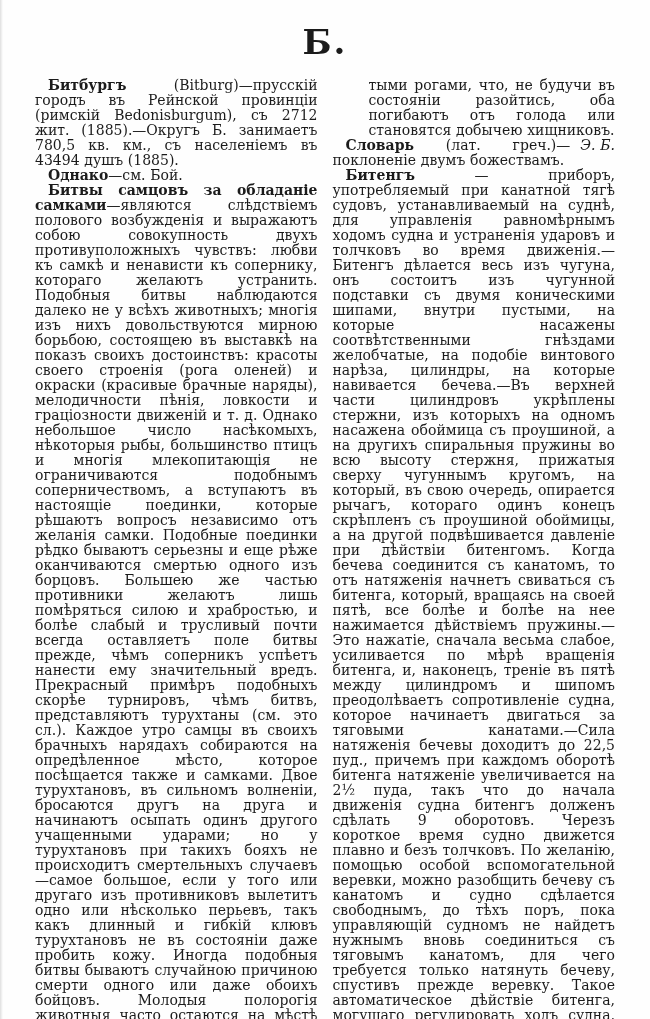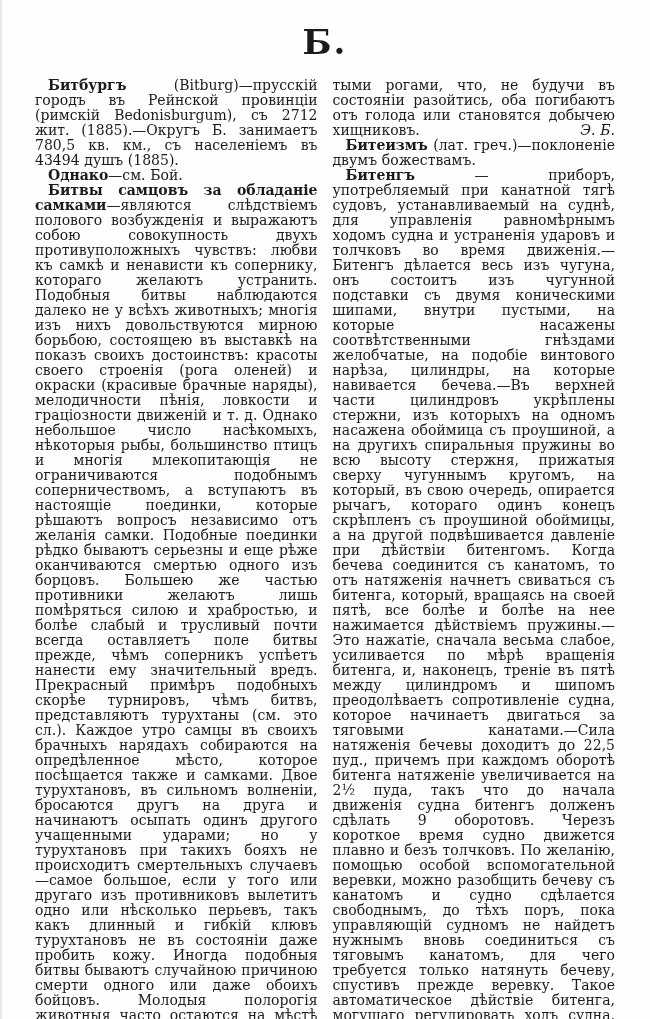--- a/index.html
+++ b/index.html
@@ -32,21 +32,21 @@
   .columns { display: flex; gap: 15px; }
   .col {
     flex: 1 1 0;
     min-width: 0;
     text-align: justify;
     font-size: 14px;
     line-height: 15px;
     word-spacing: 0.3px;
   }
   p.article { margin: 0; text-indent: 13px; }
-  p.article.no-indent { text-indent: 0; }
+  p.article.no-indent { text-indent: 0; margin-left: 36px; }
   .term { font-weight: bold; }
   .sig { float: right; font-style: italic; font-weight: normal; padding-left: 10px; }
   .footer {
     display: flex;
     justify-content: space-between;
     margin-top: 8px;
     font-size: 10px;
     padding: 0 3px;
   }
 </style>
@@ -59,21 +59,21 @@
   <div class="heading">Б.</div>
 
   <div class="columns">
     <div class="col" id="col-left">
         <p class="article"><span class="term">Битбургъ</span> (Bitburg)—прусскій городъ въ Рейнской провинціи (римскій Bedonisburgum), съ 2712 жит. (1885).—Округъ Б. занимаетъ 780,5 кв. км., съ населеніемъ въ 43494 душъ (1885).</p>
         <p class="article"><span class="term">Однако</span>—см. Бой.</p>
         <p class="article"><span class="term">Битвы самцовъ за обладаніе самками</span>—являются слѣдствіемъ полового возбужденія и выражаютъ собою совокупность двухъ противуположныхъ чувствъ: любви къ самкѣ и ненависти къ сопернику, котораго желаютъ устранить. Подобныя битвы наблюдаются далеко не у всѣхъ животныхъ; многія изъ нихъ довольствуются мирною борьбою, состоящею въ выставкѣ на показъ своихъ достоинствъ: красоты своего строенія (рога оленей) и окраски (красивые брачные наряды), мелодичности пѣнія, ловкости и граціозности движеній и т. д. Однако небольшое число насѣкомыхъ, нѣкоторыя рыбы, большинство птицъ и многія млекопитающія не ограничиваются подобнымъ соперничествомъ, а вступаютъ въ настоящіе поединки, которые рѣшаютъ вопросъ независимо отъ желанія самки. Подобные поединки рѣдко бываютъ серьезны и еще рѣже оканчиваются смертью одного изъ борцовъ. Большею же частью противники желаютъ лишь помѣряться силою и храбростью, и болѣе слабый и трусливый почти всегда оставляетъ поле битвы прежде, чѣмъ соперникъ успѣетъ нанести ему значительный вредъ. Прекрасный примѣръ подобныхъ скорѣе турнировъ, чѣмъ битвъ, представляютъ турухтаны (см. это сл.). Каждое утро самцы въ своихъ брачныхъ нарядахъ собираются на опредѣленное мѣсто, которое посѣщается также и самками. Двое турухтановъ, въ сильномъ волненіи, бросаются другъ на друга и начинаютъ осыпать одинъ другого учащенными ударами; но у турухтановъ при такихъ бояхъ не происходитъ смертельныхъ случаевъ—самое большое, если у того или другаго изъ противниковъ вылетитъ одно или нѣсколько перьевъ, такъ какъ длинный и гибкій клювъ турухтановъ не въ состояніи даже пробить кожу. Иногда подобныя битвы бываютъ случайною причиною смерти одного или даже обоихъ бойцовъ. Молодыя полорогія животныя часто остаются на мѣстѣ поединка со сломанными ногами и умираютъ съ голода; муфлоны, серны и козероги, сражаясь на краю пропастей, нерѣдко сталкиваютъ своихъ противниковъ въ бездну; при битвахъ оленей борцы иногда такъ перепутываются своими вѣтвис-</p>
       </div>
     <div class="col" id="col-right">
         <p class="article no-indent">тыми рогами, что, не будучи въ состояніи разойтись, оба погибаютъ отъ голода или становятся добычею хищниковъ.<span class="sig">Э. Б.</span></p>
-        <p class="article"><span class="term">Битеизмъ</span> (лат. греч.)—поклоненіе двумъ божествамъ.</p>
+        <p class="article"><span class="term">Словарь</span> (лат. греч.)—поклоненіе двумъ божествамъ.</p>
         <p class="article"><span class="term">Битенгъ</span> — приборъ, употребляемый при канатной тягѣ судовъ, устанавливаемый на суднѣ, для управленія равномѣрнымъ ходомъ судна и устраненія ударовъ и толчковъ во время движенія.—Битенгъ дѣлается весь изъ чугуна, онъ состоитъ изъ чугунной подставки съ двумя коническими шипами, внутри пустыми, на которые насажены соотвѣтственными гнѣздами желобчатые, на подобіе винтового нарѣза, цилиндры, на которые навивается бечева.—Въ верхней части цилиндровъ укрѣплены стержни, изъ которыхъ на одномъ насажена обоймица съ проушиной, а на другихъ спиральныя пружины во всю высоту стержня, прижатыя сверху чугуннымъ кругомъ, на который, въ свою очередь, опирается рычагъ, котораго одинъ конецъ скрѣпленъ съ проушиной обоймицы, а на другой подвѣшивается давленіе при дѣйствіи битенгомъ. Когда бечева соединится съ канатомъ, то отъ натяженія начнетъ свиваться съ битенга, который, вращаясь на своей пятѣ, все болѣе и болѣе на нее нажимается дѣйствіемъ пружины.—Это нажатіе, сначала весьма слабое, усиливается по мѣрѣ вращенія битенга, и, наконецъ, треніе въ пятѣ между цилиндромъ и шипомъ преодолѣваетъ сопротивленіе судна, которое начинаетъ двигаться за тяговыми канатами.—Сила натяженія бечевы доходитъ до 22,5 пуд., причемъ при каждомъ оборотѣ битенга натяженіе увеличивается на 2½ пуда, такъ что до начала движенія судна битенгъ долженъ сдѣлать 9 оборотовъ. Черезъ короткое время судно движется плавно и безъ толчковъ. По желанію, помощью особой вспомогательной веревки, можно разобщить бечеву съ канатомъ и судно сдѣлается свободнымъ, до тѣхъ поръ, пока управляющій судномъ не найдетъ нужнымъ вновь соединиться съ тяговымъ канатомъ, для чего требуется только натянуть бечеву, спустивъ прежде веревку. Такое автоматическое дѣйствіе битенга, могущаго регулировать ходъ судна, которое обыкновенно не замедляется, то ускоряется, отъ различнаго рода теченій, образующихся во время движенія судовъ по каналамъ и рѣ-</p>
       </div>
   </div>
 
   <div class="footer">
     <span>Энциклопед. Словарь, т. IV.</span>
     <span>1</span>
   </div>
 </div>
 

